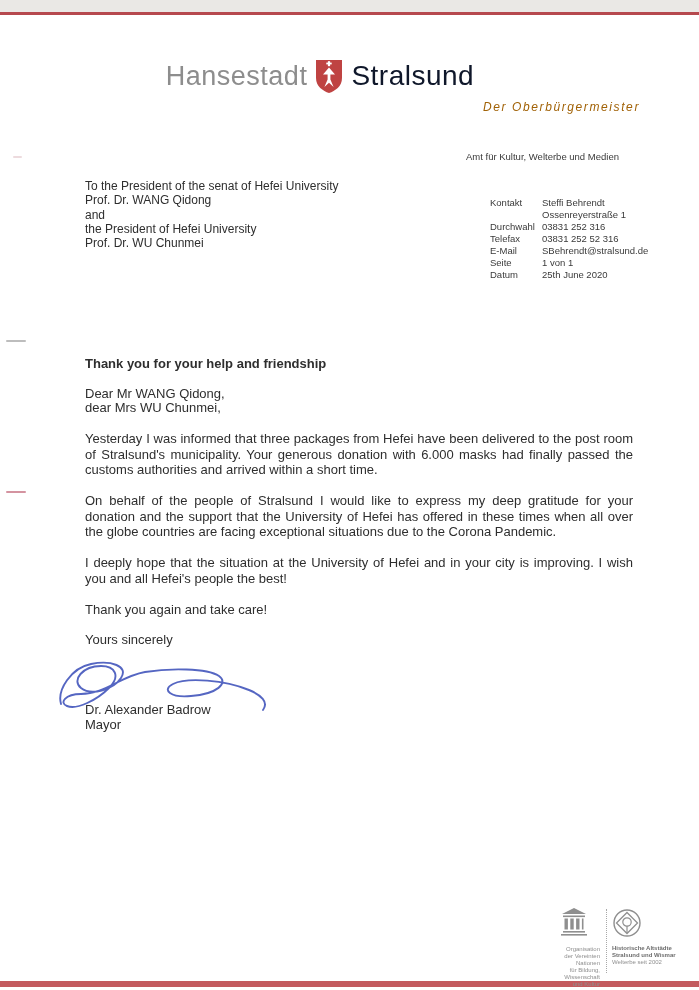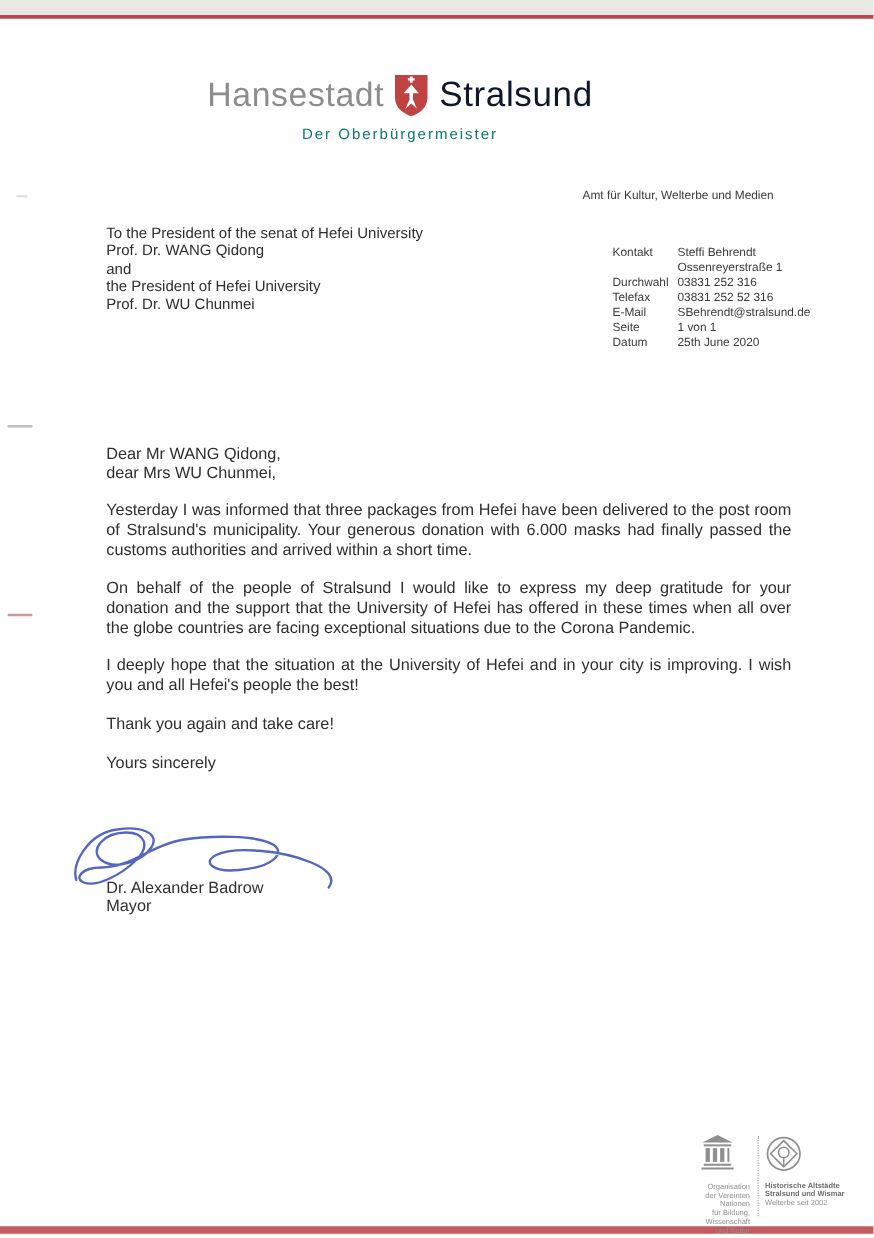--- a/index.html
+++ b/index.html
@@ -9,25 +9,25 @@
   }
   .abs{position:absolute;}
 
   
   .top-gray-band{top:0;left:0;width:699px;height:12px;background:#eae8e5;}
   .top-red-line{top:12px;left:0;width:699px;height:3px;background:#b6494e;}
   .bottom-red-band{top:981px;left:0;width:699px;height:6px;background:#c35a5e;}
   .fold-mark{height:2px;border-radius:1px;}
 
   
-  .letterhead{top:58px;left:0;width:640px;text-align:center;}
+  .letterhead{top:58px;left:0;width:640px;text-align:right;}
   .logo-row{display:flex;align-items:center;justify-content:center;gap:7px;}
   .city-prefix{font-size:27px;font-weight:400;color:#8d8d8d;letter-spacing:0.5px;}
   .city-name{font-size:28px;font-weight:400;color:#0f172a;letter-spacing:0.5px;}
-  .subtitle{margin-top:6px;font-size:12px;color:#0f766e;letter-spacing:1.6px;}
+  .subtitle{margin-top:6px;font-size:12px;color:#a16207;letter-spacing:1.6px;font-style:italic;}
 
   
   .dept{top:151px;left:466px;width:220px;font-size:9.5px;color:#3a3a3a;}
   .meta-rows{top:197px;left:466px;width:220px;font-size:9.5px;color:#3a3a3a;line-height:12px;}
   .meta-row{display:flex;}
   .meta-label{width:52px;flex:0 0 52px;margin-left:24px;}
   .meta-value{flex:1;}
 
   
   .recipient{top:179px;left:85px;width:360px;font-size:12px;line-height:14.3px;color:#2e2e2e;}
@@ -117,20 +117,21 @@
 
   <div class="abs recipient">
     <div>To the President of the senat of Hefei University</div>
     <div>Prof. Dr. WANG Qidong</div>
     <div>and</div>
     <div>the President of Hefei University</div>
     <div>Prof. Dr. WU Chunmei</div>
   </div>
 
   <div class="abs letter-body">
+    <p class="subject">Thank you for your help and friendship</p>
     <p class="salutation">
       <span>Dear Mr WANG Qidong,</span><br>
       <span>dear Mrs WU Chunmei,</span>
     </p>
     <p class="justify">Yesterday I was informed that three packages from Hefei have been delivered to the post room of Stralsund's municipality. Your generous donation with 6.000 masks had finally passed the customs authorities and arrived within a short time.</p>
     <p class="justify">On behalf of the people of Stralsund I would like to express my deep gratitude for your donation and the support that the University of Hefei has offered in these times when all over the globe countries are facing exceptional situations due to the Corona Pandemic.</p>
     <p class="justify">I deeply hope that the situation at the University of Hefei and in your city is improving. I wish you and all Hefei's people the best!</p>
     <p>Thank you again and take care!</p>
     <p class="closing">Yours sincerely</p>
   </div>

